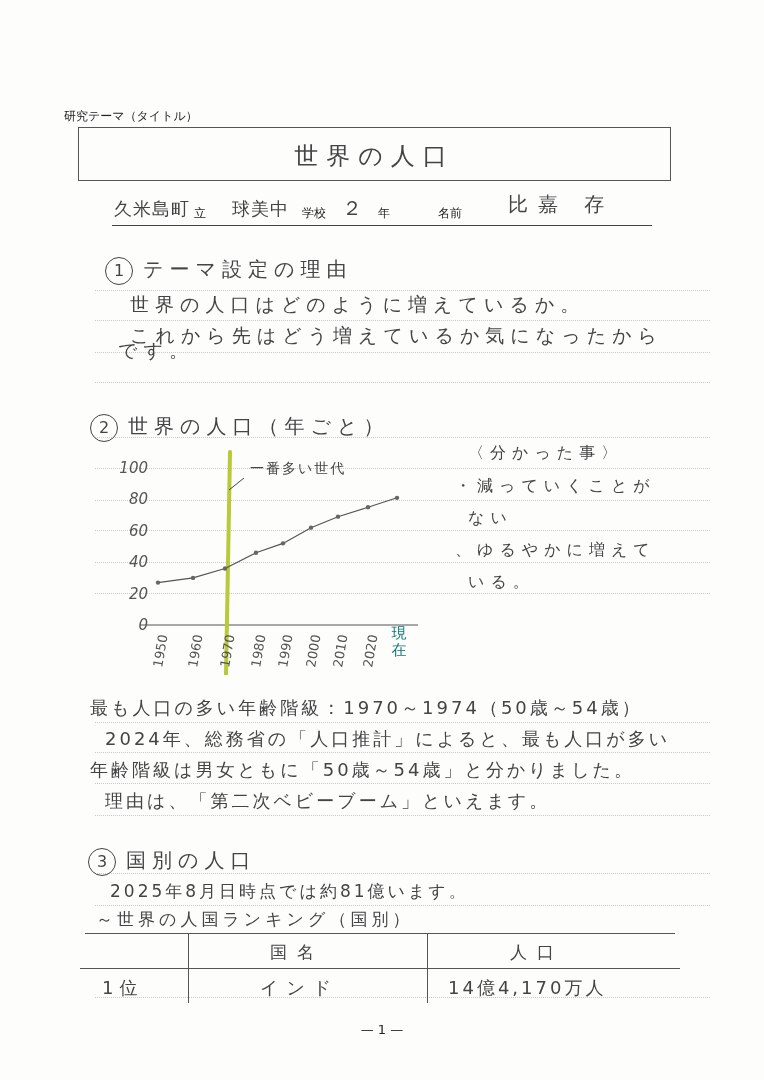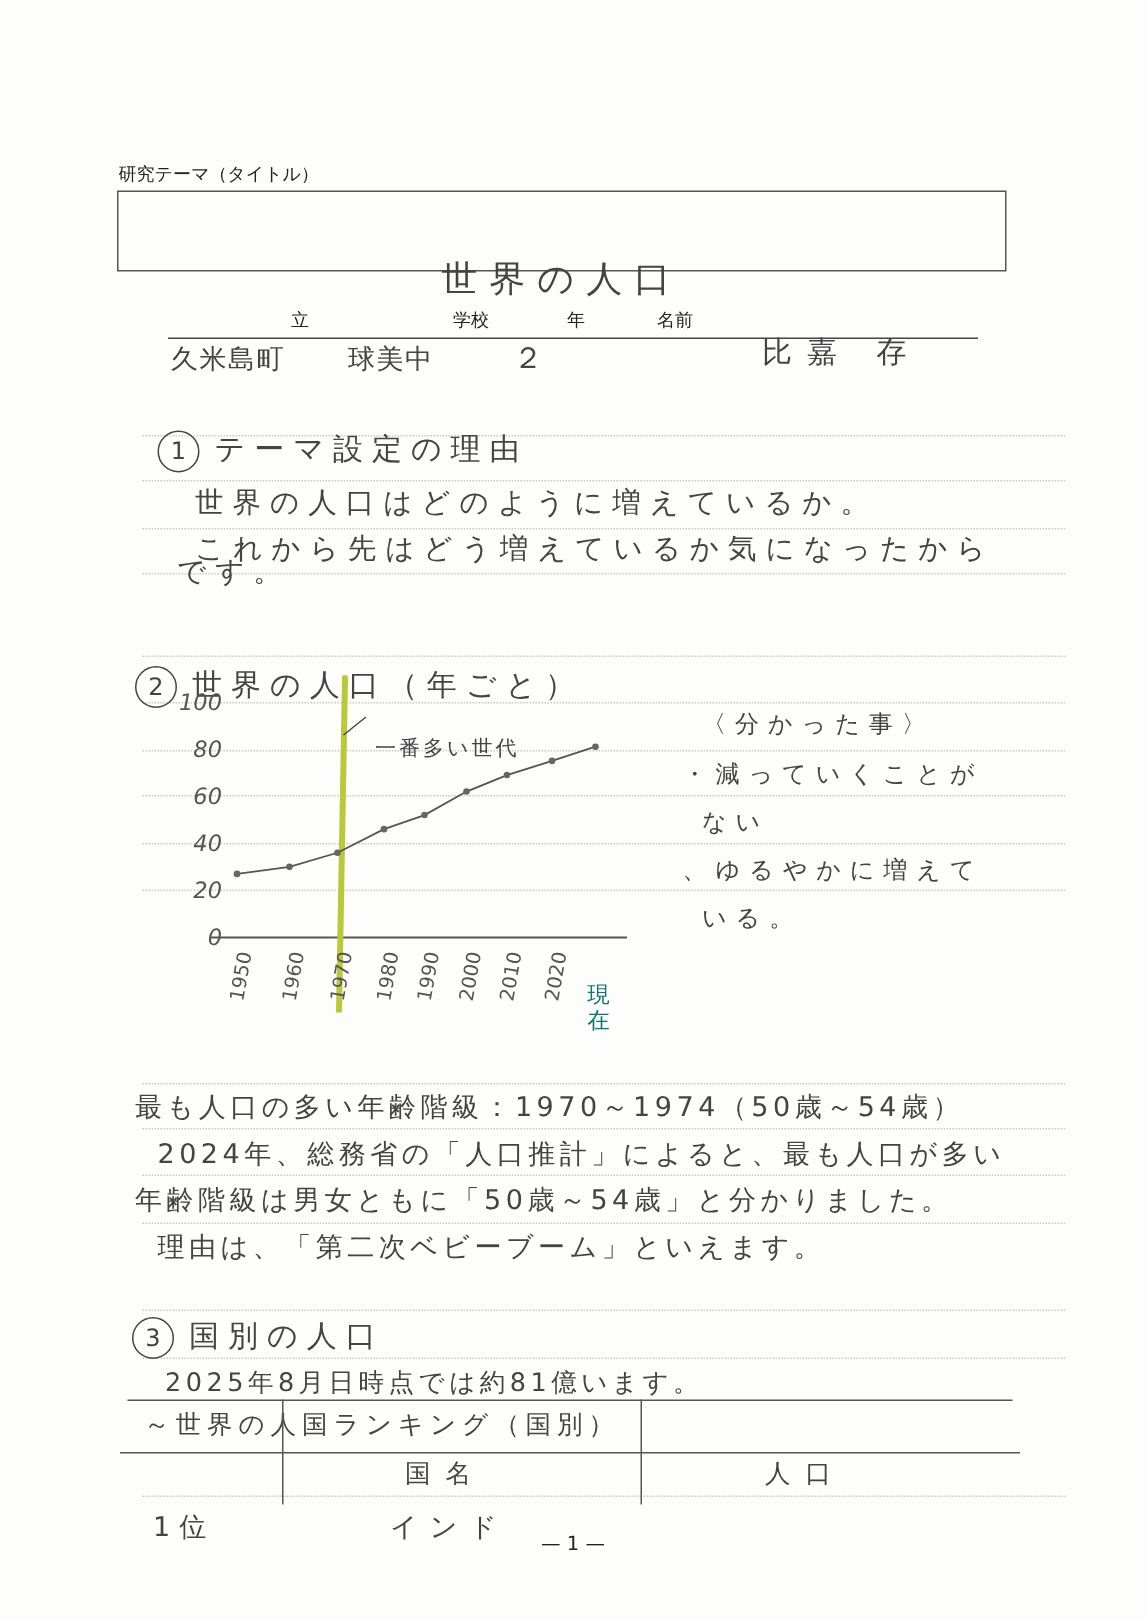--- a/index.html
+++ b/index.html
@@ -1,21 +1,21 @@
 <!DOCTYPE html>
 <html><head>
 <meta charset="utf-8">
 <style>
   html, body { margin:0; padding:0; }
   body {
     width:764px; height:1080px; background:#fdfdfc; position:relative; overflow:hidden;
     font-family:"DejaVu Sans", sans-serif; color:#3a3a3a;
   }
   .abs { position:absolute; }
-  .hand { font-family:"DejaVu Sans", sans-serif; color:#444; font-weight:normal; letter-spacing:6px;margin-top:30px; }
+  .hand { font-family:"DejaVu Sans", sans-serif; color:#444; font-weight:normal; letter-spacing:6px; }
   .print { font-family:"DejaVu Sans", sans-serif; color:#222; font-size:11px; }
   .rule { position:absolute; left:95px; width:615px; height:0; border-top:1px dotted #c9c9c9; }
   .title-box { left:78px; top:127px; width:591px; height:52px; border:1px solid #555; }
   .title-text { left:0; right:0; top:12px; text-align:center; font-size:24px; letter-spacing:8px; }
   .info-line { left:112px; top:225px; width:540px; border-top:1px solid #444; }
   .sec-num { display:inline-block; width:26px; height:26px; border:1.5px solid #444; border-radius:50%;
              text-align:center; line-height:26px; font-size:16px; letter-spacing:0; margin-right:10px; }
   .body-line { font-size:19px; }
   .notes { font-size:16px; }
   .table-line { position:absolute; border-top:1px solid #555; }
@@ -36,21 +36,21 @@
 <div class="rule" style="top:562px"></div>
 <div class="rule" style="top:593px"></div>
 <div class="rule" style="top:722px"></div>
 <div class="rule" style="top:752px"></div>
 <div class="rule" style="top:783px"></div>
 <div class="rule" style="top:815px"></div>
 <div class="rule" style="top:873px"></div>
 <div class="rule" style="top:905px"></div>
 <div class="rule" style="top:997px"></div>
 
-<div class="abs print" style="left:79px; top:108px; font-size:12px;">研究テーマ（タイトル）</div>
+<div class="abs print" style="left:64px; top:108px; font-size:12px;">研究テーマ（タイトル）</div>
 <div class="abs title-box">
   <div class="abs hand title-text">世界の人口</div>
 </div>
 
 <div class="abs" style="left:112px; top:195px; width:560px; height:28px;">
   <span class="abs hand" style="left:2px; top:2px; font-size:18px; letter-spacing:1px;">久米島町</span>
   <span class="abs print" style="left:82px; top:10px; font-size:12px;">立</span>
   <span class="abs hand" style="left:120px; top:2px; font-size:18px; letter-spacing:1px;">球美中</span>
   <span class="abs print" style="left:190px; top:10px; font-size:12px;">学校</span>
   <span class="abs hand" style="left:230px; top:0px; font-size:20px; letter-spacing:0;">２</span>
@@ -130,15 +130,16 @@
 
 <div class="abs" style="left:80px; top:933px; width:620px; height:70px;">
   <div class="table-line" style="left:5px; top:0; width:590px;"></div>
   <div class="table-line" style="left:0; top:35px; width:600px;"></div>
   <div class="table-vline" style="left:108px; top:0; height:70px;"></div>
   <div class="table-vline" style="left:347px; top:0; height:70px;"></div>
   <div class="abs hand" style="left:190px; top:8px; font-size:17px; letter-spacing:10px;">国名</div>
   <div class="abs hand" style="left:430px; top:8px; font-size:17px; letter-spacing:10px;">人口</div>
   <div class="abs hand" style="left:22px; top:43px; font-size:18px; letter-spacing:6px;text-align:center;">1位</div>
   <div class="abs hand" style="left:180px; top:43px; font-size:18px; letter-spacing:8px;">インド</div>
+  <div class="abs hand" style="left:368px; top:43px; font-size:18px; letter-spacing:3px;">14億4,170万人</div>
 </div>
 
 <div class="abs print" style="left:0; right:0; top:1022px; text-align:center; font-size:13px;">— 1 —</div>
 
 </body></html>

